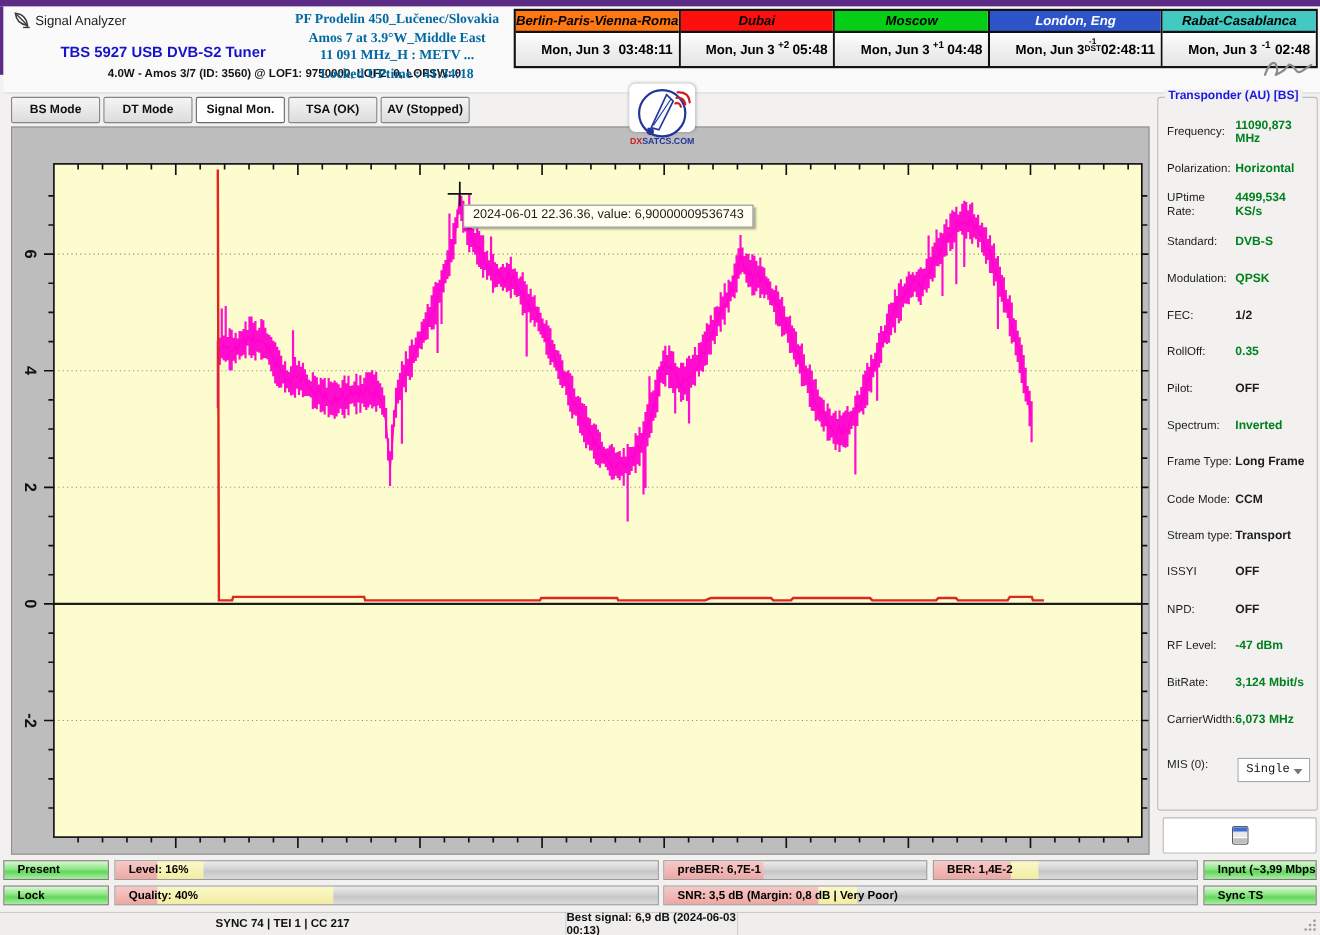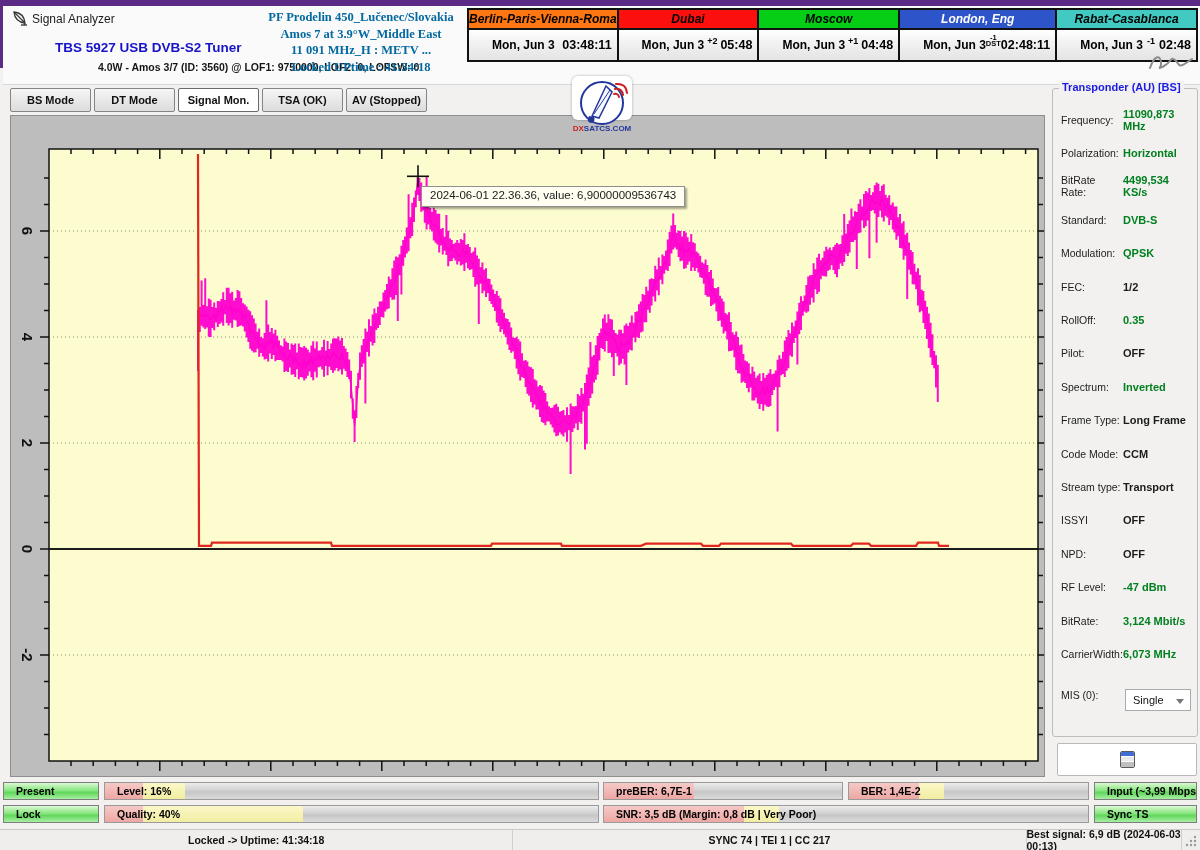--- a/index.html
+++ b/index.html
@@ -63,21 +63,21 @@
   #tp-panel { left:1052px; top:88px; width:146px; height:649px; border:1px solid #bdbdbd; border-radius:3px; }
   #tp-title { position:absolute; left:6px; top:-8px; background:#f2f1f0; padding:0 3px;
               font-size:11px; font-weight:bold; color:#1a1ae0; }
   #tp-rows { position:absolute; left:8px; top:14px; width:130px; }
   .tp-row { height:33.4px; display:flex; align-items:center; }
   .tp-label { width:62px; font-size:10.5px; color:#1c1c1c; flex:0 0 auto; }
   .tp-value { font-size:11px; font-weight:bold; color:#1c1c1c; }
   .tp-value.green { color:#00801f; }
   #mis-row { position:absolute; left:8px; top:600px; width:130px; display:flex; align-items:flex-start; }
   #mis-select { margin-left:2px; width:66px; height:22px; border:1px solid #a9a9a9; background:#fff;
-                font-size:11px; color:#111; display:flex; align-items:center; padding-left:7px; position:relative; }
+                font-size:11px; color:#111; display:flex; align-items:center; padding-left:7px; position:relative;font-family:Liberation Mono, monospace; }
   #mis-chevron { position:absolute; right:6px; top:9px; width:0; height:0;
                  border-left:4px solid transparent; border-right:4px solid transparent; border-top:5px solid #777; }
 
   
   #stream-btn { left:1057px; top:743px; width:140px; height:33px; background:#fff; border:1px solid #b9b9b9;
                 border-radius:2px; display:flex; align-items:center; justify-content:center; }
   .stack-icon { width:15px; height:17px; border:1px solid #5a5a5a; border-radius:2px; overflow:hidden; }
   .stack-icon .s1 { height:5px; background:#3f6fd2; border-bottom:1px solid #fff; }
   .stack-icon .s2 { height:5px; background:#e9e9e9; border-bottom:1px solid #fff; }
   .stack-icon .s3 { height:5px; background:#bfbfbf; }
@@ -360,21 +360,21 @@
   <div id="tp-rows">
     <div class="tp-row">
         <span class="tp-label">Frequency:</span>
         <span class="tp-value green">11090,873 MHz</span>
       </div>
     <div class="tp-row">
         <span class="tp-label">Polarization:</span>
         <span class="tp-value green">Horizontal</span>
       </div>
     <div class="tp-row">
-        <span class="tp-label">BitRate Rate:</span>
+        <span class="tp-label">UPtime Rate:</span>
         <span class="tp-value green">4499,534 KS/s</span>
       </div>
     <div class="tp-row">
         <span class="tp-label">Standard:</span>
         <span class="tp-value green">DVB-S</span>
       </div>
     <div class="tp-row">
         <span class="tp-label">Modulation:</span>
         <span class="tp-value green">QPSK</span>
       </div>
@@ -464,21 +464,20 @@
   <div class="fill pink" style="width:38px;"></div><div class="fill yellow" style="left:38px; width:160px;"></div>
   <span>Quality: 40%</span>
 </div>
 <div class="bar" style="left:603px; top:805px; width:486px;">
   <div class="fill pink" style="width:140px;"></div><div class="fill yellow" style="left:140px; width:35px;"></div>
   <span>SNR: 3,5 dB (Margin: 0,8 dB | Very Poor)</span>
 </div>
 <div class="bar green" style="left:1094px; top:805px; width:103px;"><span>Sync TS</span></div>
 
 <div class="abs" id="statusbar">
-  <div class="sb-cell" id="sb-left">Locked -&gt; Uptime: 41:34:18</div>
   <div class="sb-cell" id="sb-center">SYNC 74 | TEI 1 | CC 217</div>
   <div class="sb-cell" id="sb-right">Best signal: 6,9 dB (2024-06-03 00:13)</div>
   <div id="sb-grip">
     <svg width="12" height="12" viewBox="0 0 12 12">
       <circle cx="10" cy="2" r="1.2" fill="#9a9a9a"></circle>
         <circle cx="10" cy="6" r="1.2" fill="#9a9a9a"></circle>
       <circle cx="10" cy="10" r="1.2" fill="#9a9a9a"></circle>
         <circle cx="6" cy="6" r="1.2" fill="#9a9a9a"></circle>
       <circle cx="6" cy="10" r="1.2" fill="#9a9a9a"></circle>
         <circle cx="2" cy="10" r="1.2" fill="#9a9a9a"></circle>

